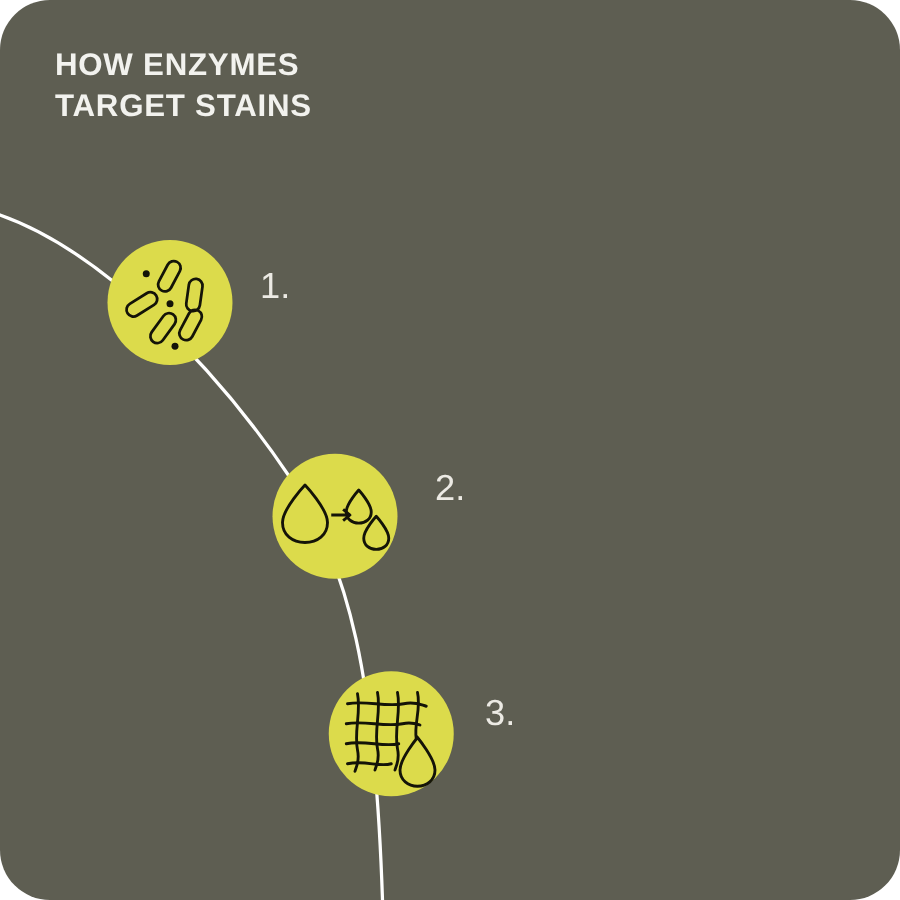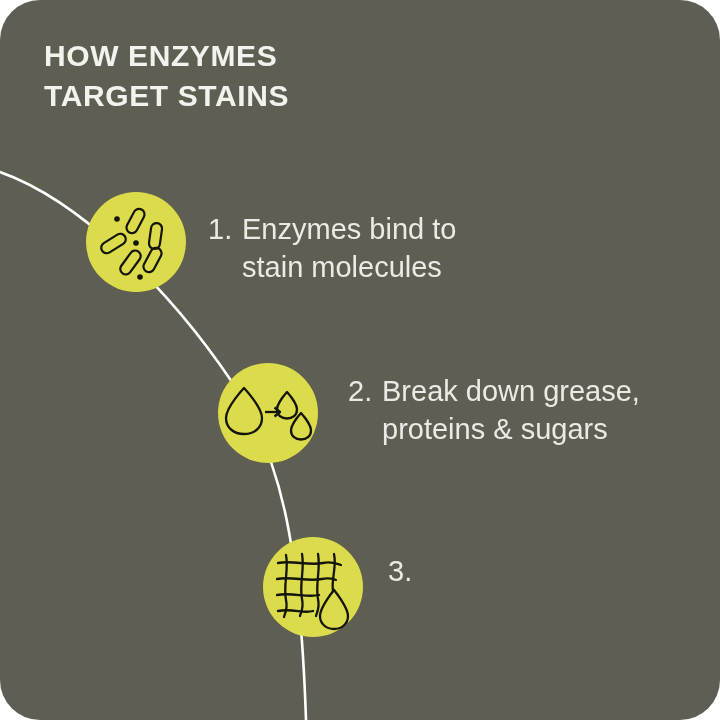--- a/index.html
+++ b/index.html
@@ -32,21 +32,21 @@
     z-index: 1;
   }
   #title {
     position: absolute;
     left: 44px;
     top: 36px;
     z-index: 3;
     color: #f2f2ee;
     font-family: "Liberation Sans", sans-serif;
     font-weight: bold;
-    font-size: 30px;
+    font-size: 25px;
     line-height: 1.33;
     letter-spacing: 0.6px;
     white-space: pre-line;
   }
   .node {
     position: absolute;
     z-index: 2;
     width: 100px;
     height: 100px;
     border-radius: 50%;
@@ -139,28 +139,24 @@
           <path d="M 14 42 C 29 39, 44 45, 59 42 C 66 40.5, 70 42, 73 43"></path>
           <path d="M 14 58 C 29 55, 44 61, 56 58"></path>
           <path d="M 15 74 C 30 71, 40 77, 50 74"></path>
           <path d="M 71 53 C 71 53, 85 70, 85 79 C 85 87, 78.5 92, 71 92 C 63.5 92, 57 87, 57 79 C 57 70, 71 53, 71 53 Z"></path>
         </g>
       </svg>
     </div>
 
     <div class="step-text" id="step-1">
       <span class="step-num">1.</span>
-      <span class="step-body">Enzymes bind to
-stain molecules</span>
     </div>
 
     <div class="step-text" id="step-2">
       <span class="step-num">2.</span>
-      <span class="step-body">Break down grease,
-proteins &amp; sugars</span>
     </div>
 
     <div class="step-text" id="step-3">
       <span class="step-num">3.</span>
     </div>
 
   </div>
 </div>
 
 </body></html>

